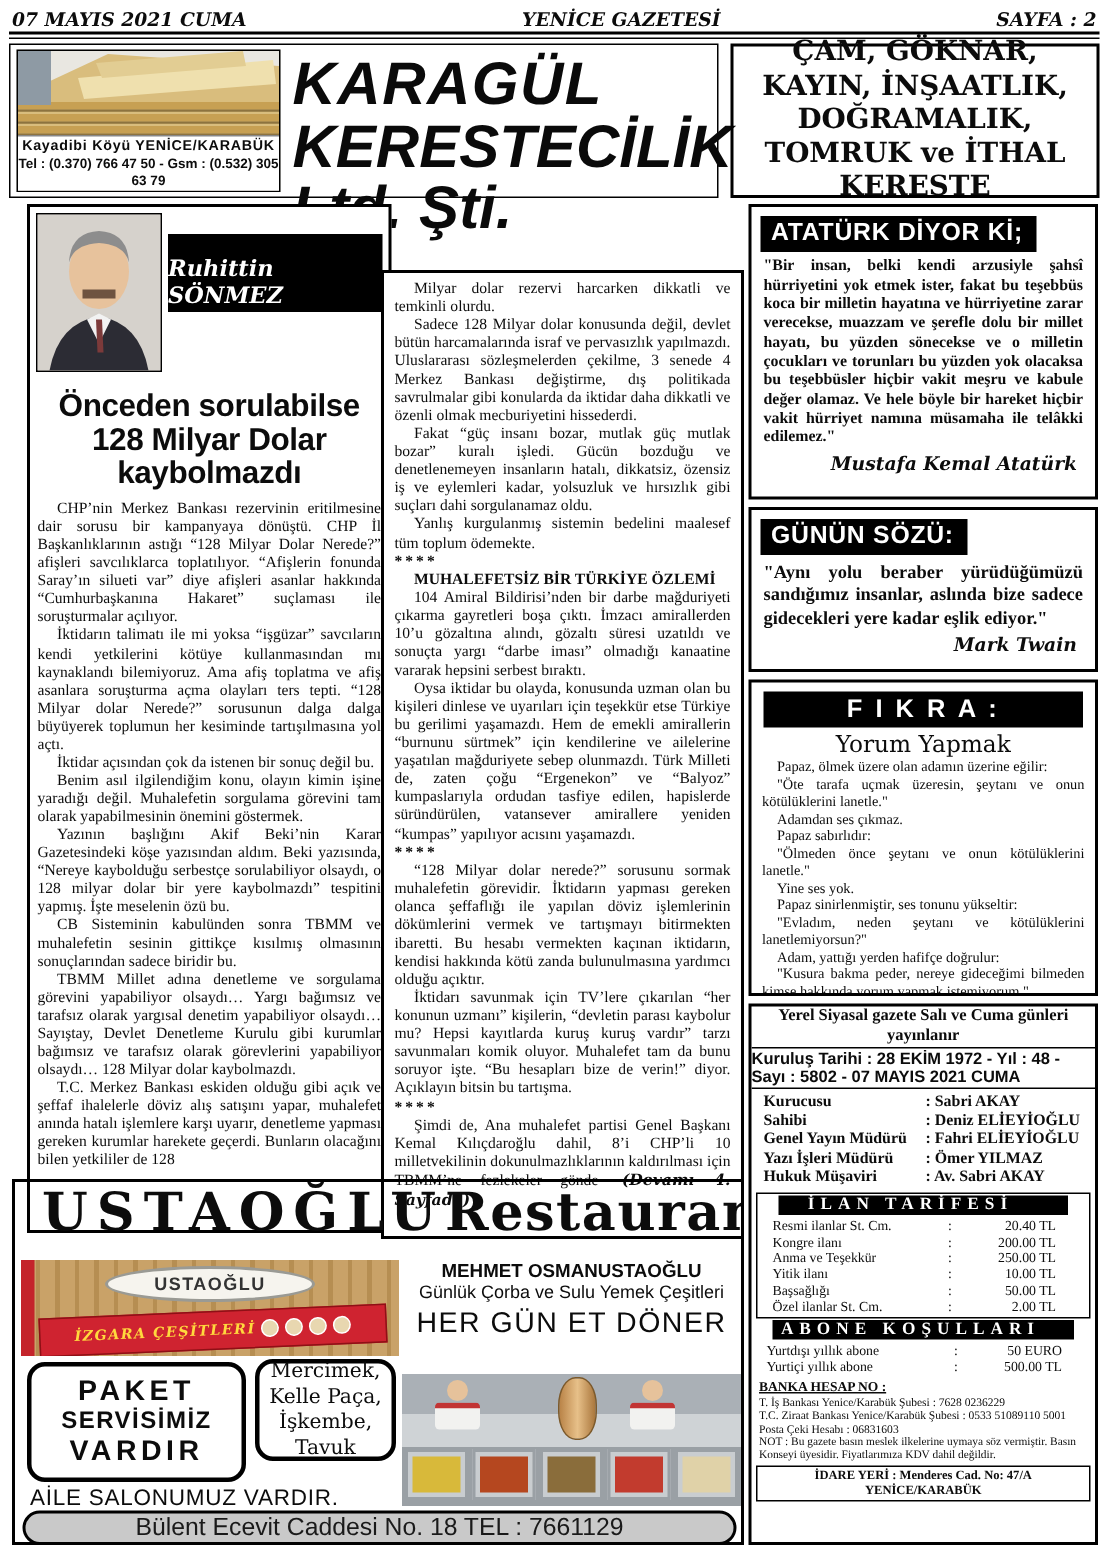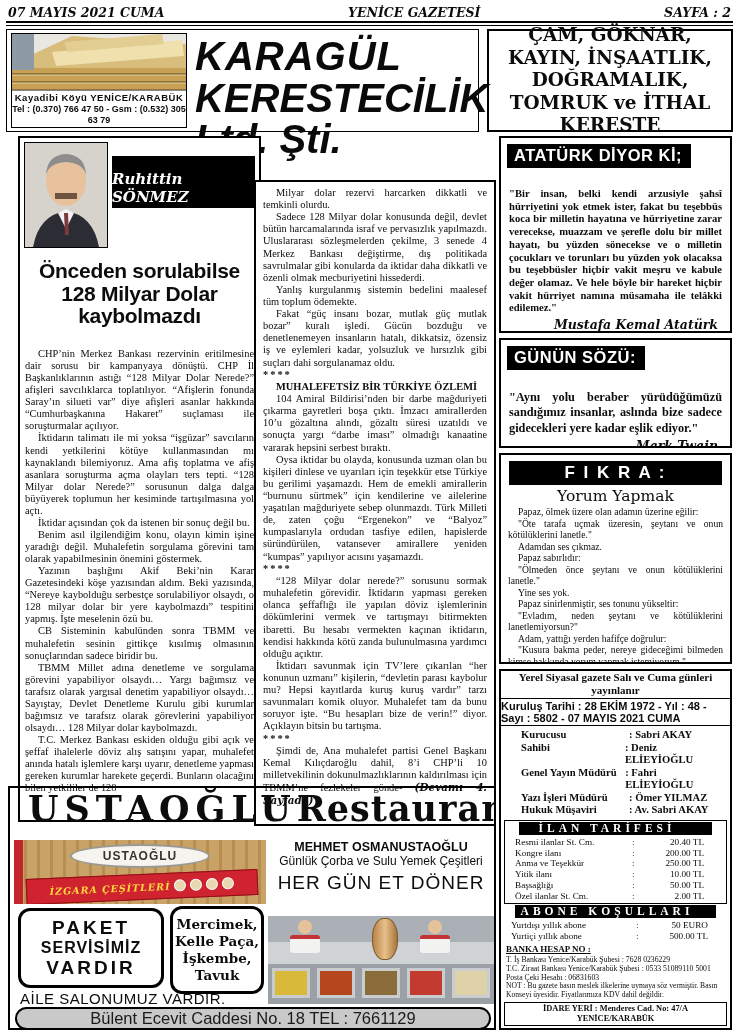--- a/index.html
+++ b/index.html
@@ -36,57 +36,57 @@
   .col-left   { top:136px; left:18px;   width:243px; height:686px; }
   .col-middle { top:136px; left:254px; width:242px; height:646px; padding:5px 5px 0 5px;margin-top:44px; }
 
   .author-row { position:relative; height:110px; margin:4px 4px 0 4px; }
   .author-photo { position:absolute; top:0; left:0; width:84px; height:106px; border:1px solid #000; background:#cfcbc6; }
   .author-banner { position:absolute; top:14px; left:88px; right:0; height:52px; background:#000;
                    display:flex; align-items:flex-end; justify-content:flex-end; }
   .author-banner span { color:#fff; font-family:"DejaVu Serif",serif; font-weight:bold; font-style:italic;
                         font-size:15px; padding:0 5px 2px 0; }
   .headline { text-align:center; font-family:"Liberation Sans",sans-serif; font-weight:bold;
-              font-size:21px; line-height:1.08; margin:8px 2px 20px 2px; letter-spacing:-.3px; }
+              font-size:21px; line-height:1.08; margin:8px 2px 6px 2px; letter-spacing:-.3px; }
   .body-txt { padding:0 5px; font-size:10.4px; line-height:1.16; }
   .body-txt p { text-indent:13px; text-align:justify; }
   .col-middle .body-txt { padding:0 2px; font-size:10.4px; line-height:1.165; }
   .sep { text-align:center; text-indent:0 !important; font-weight:bold; letter-spacing:2px; line-height:1.0; margin:1px 0; }
   .subhead { font-weight:bold; }
   .cont-note { font-family:"DejaVu Serif",serif; font-weight:bold; font-style:italic; }
 
   
   .rail-box { position:absolute; left:499px; width:233px; border:2px solid #000; background:#fff; overflow:hidden; }
   .box-ataturk { top:136px; height:197px; }
   .box-gunun   { top:338px; height:110px; }
   .box-fikra   { top:453px; height:211px; }
   .box-masthead{ top:669px; height:361px; }
 
   .chip { display:inline-block; background:#000; color:#fff; font-family:"Liberation Sans",sans-serif;
-          font-weight:bold; font-size:16.5px; padding:2px 9px 3px 7px; margin:6px 0 20px 6px; letter-spacing:.5px; }
+          font-weight:bold; font-size:16.5px; padding:2px 9px 3px 7px; margin:6px 0 4px 6px; letter-spacing:.5px; }
   .quote { padding:0 8px; font-weight:bold; text-align:justify; }
   .box-ataturk .quote { font-size:10.6px; line-height:1.2; }
   .box-gunun  .quote  { font-size:12.3px; line-height:1.25; }
   .sig { text-align:right; font-family:"DejaVu Serif",serif; font-weight:bold; font-style:italic;
          font-size:12.5px; padding:2px 12px 0 0; }
 
   .fikra-head { display:block; background:#000; color:#fff; text-align:center;
                 font-family:"Liberation Sans",sans-serif; font-weight:bold; font-size:17px;
                 letter-spacing:2px; margin:6px 8px 2px 8px; padding:2px 0; }
   .fikra-title { text-align:center; font-family:"DejaVu Serif",serif; font-size:15.5px; margin-bottom:1px; }
   .fikra-txt { padding:0 7px; font-size:9.6px; line-height:1.2; }
   .fikra-txt p { text-indent:10px; text-align:justify; }
 
   
   .mh-name { text-align:center; font-family:"DejaVu Serif",serif; font-weight:bold; font-style:italic;
              font-size:38px; line-height:1.0; letter-spacing:3px; margin-top:2px; }
   .mh-sub  { text-align:center; font-weight:bold; font-size:11px; line-height:1.15; }
   .mh-found{ text-align:left; font-family:"Liberation Sans",sans-serif; font-weight:bold; font-size:11px;
              border-top:1px solid #000; border-bottom:1px solid #000; margin:2px 0 2px 0; padding:1px 0; }
-  .mh-staff { padding:1px 6px 2px 20px; }
+  .mh-staff { padding:1px 6px 2px 8px; }
   .mh-staff .row { display:flex; font-weight:bold; font-size:10.6px; line-height:1.18; }
   .mh-staff .lab { width:108px; }
   .ilan-box { border:1.5px solid #000; margin:1px 3px; }
   .bar-head { display:block; background:#000; color:#fff; text-align:center; font-weight:bold;
               font-size:11.5px; letter-spacing:4px; margin:1px 14px; padding:0 17px 1px 0; }
   .ilan-rows { padding:1px 8px 2px 10px; font-size:9.2px; line-height:1.17; }
   .ilan-rows .row { display:flex; }
   .ilan-rows .lab { flex:1; }
   .ilan-rows .col { width:14px; }
   .ilan-rows .val { width:72px; text-align:right; padding-right:14px; }
@@ -126,23 +126,23 @@
                    background:linear-gradient(90deg,#b98347,#e7c089,#a9763c); border:1px solid #7c5a2c; }
   .counter-photo .trays { position:absolute; bottom:4px; left:2px; right:2px; height:34px; display:flex; gap:3px; }
   .counter-photo .tray { flex:1; border:2px solid #9aa0a5; background:#c9cdd0; position:relative; }
   .counter-photo .tray i { position:absolute; inset:3px; display:block; }
   .paket { position:absolute; top:120px; left:8px; width:146px; height:80px; border:3px solid #000; border-radius:12px;
            display:flex; flex-direction:column; justify-content:center; text-align:center;
            font-family:"Liberation Sans",sans-serif; font-weight:bold; line-height:1.15; }
   .paket .p1 { font-size:19px; letter-spacing:3px; }
   .paket .p2 { font-size:16px; letter-spacing:1px; }
   .paket .p3 { font-size:19px; letter-spacing:3px; }
-  .menu { position:absolute; top:118px; left:160px; width:94px; height:88px; border:3px solid #000; border-radius:12px;
+  .menu { position:absolute; top:118px; left:160px; width:94px; height:68px; border:3px solid #000; border-radius:12px;
           display:flex; flex-direction:column; justify-content:center; text-align:center;
-          font-family:"DejaVu Serif",serif; font-weight:bold; font-size:13.5px; line-height:1.25; }
+          font-family:"DejaVu Serif",serif; font-weight:normal; font-size:13.5px; line-height:1.25; }
   .aile { position:absolute; top:202px; left:10px; width:248px; font-family:"Liberation Sans",sans-serif;
           font-size:15px; letter-spacing:.5px; }
   .addr-pill { position:absolute; top:219px; left:5px; width:476px; height:23px; background:#c9c9c9;
                border:2px solid #000; border-radius:13px; display:flex; align-items:center; justify-content:center;
                font-family:"Liberation Sans",sans-serif; font-size:16.5px; color:#1a1a1a; }
 </style>
 </head>
 <body>
 
 <div class="page">
@@ -219,22 +219,22 @@
       <p>CB Sisteminin kabulünden sonra TBMM ve muhalefetin sesinin gittikçe kısılmış olmasının sonuçlarından sadece biridir bu.</p>
       <p>TBMM Millet adına denetleme ve sorgulama görevini yapabiliyor olsaydı… Yargı bağımsız ve tarafsız olarak yargısal denetim yapabiliyor olsaydı… Sayıştay, Devlet Denetleme Kurulu gibi kurumlar bağımsız ve tarafsız olarak görevlerini yapabiliyor olsaydı… 128 Milyar dolar kaybolmazdı.</p>
       <p>T.C. Merkez Bankası eskiden olduğu gibi açık ve şeffaf ihalelerle döviz alış satışını yapar, muhalefet anında hatalı işlemlere karşı uyarır, denetleme yapması gereken kurumlar harekete geçerdi. Bunların olacağını bilen yetkililer de 128</p>
     </div>
   </div>
 
   <div class="col-box col-middle">
     <div class="body-txt">
       <p>Milyar dolar rezervi harcarken dikkatli ve temkinli olurdu.</p>
       <p>Sadece 128 Milyar dolar konusunda değil, devlet bütün harcamalarında israf ve pervasızlık yapılmazdı. Uluslararası sözleşmelerden çekilme, 3 senede 4 Merkez Bankası değiştirme, dış politikada savrulmalar gibi konularda da iktidar daha dikkatli ve özenli olmak mecburiyetini hissederdi.</p>
+      <p>Fakat “güç insanı bozar, mutlak güç mutlak bozar” kuralı işledi. Gücün bozduğu ve denetlenemeyen insanların hatalı, dikkatsiz, özensiz iş ve eylemleri kadar, yolsuzluk ve hırsızlık gibi suçları dahi sorgulanamaz oldu.</p>
       <p>Yanlış kurgulanmış sistemin bedelini maalesef tüm toplum ödemekte.</p>
-      <p>Fakat “güç insanı bozar, mutlak güç mutlak bozar” kuralı işledi. Gücün bozduğu ve denetlenemeyen insanların hatalı, dikkatsiz, özensiz iş ve eylemleri kadar, yolsuzluk ve hırsızlık gibi suçları dahi sorgulanamaz oldu.</p>
       <p class="sep">****</p>
       <p class="subhead">MUHALEFETSİZ BİR TÜRKİYE ÖZLEMİ</p>
       <p>104 Amiral Bildirisi’nden bir darbe mağduriyeti çıkarma gayretleri boşa çıktı. İmzacı amirallerden 10’u gözaltına alındı, gözaltı süresi uzatıldı ve sonuçta yargı “darbe iması” olmadığı kanaatine vararak hepsini serbest bıraktı.</p>
       <p>Oysa iktidar bu olayda, konusunda uzman olan bu kişileri dinlese ve uyarıları için teşekkür etse Türkiye bu gerilimi yaşamazdı. Hem de emekli amirallerin “burnunu sürtmek” için kendilerine ve ailelerine yaşatılan mağduriyete sebep olunmazdı. Türk Milleti de, zaten çoğu “Ergenekon” ve “Balyoz” kumpaslarıyla ordudan tasfiye edilen, hapislerde süründürülen, vatansever amirallere yeniden “kumpas” yapılıyor acısını yaşamazdı.</p>
       <p class="sep">****</p>
       <p>“128 Milyar dolar nerede?” sorusunu sormak muhalefetin görevidir. İktidarın yapması gereken olanca şeffaflığı ile yapılan döviz işlemlerinin dökümlerini vermek ve tartışmayı bitirmekten ibaretti. Bu hesabı vermekten kaçınan iktidarın, kendisi hakkında kötü zanda bulunulmasına yardımcı olduğu açıktır.</p>
       <p>İktidarı savunmak için TV’lere çıkarılan “her konunun uzmanı” kişilerin, “devletin parası kaybolur mu? Hepsi kayıtlarda kuruş kuruş vardır” tarzı savunmaları komik oluyor. Muhalefet tam da bunu soruyor işte. “Bu hesapları bize de verin!” diyor. Açıklayın bitsin bu tartışma.</p>
       <p class="sep">****</p>
       <p><span>Şimdi de, Ana muhalefet partisi Genel Başkanı Kemal Kılıçdaroğlu dahil, 8’i CHP’li 10 milletvekilinin dokunulmazlıklarının kaldırılması için TBMM’ne fezlekeler gönde-</span> <span class="cont-note">(Devamı 4. Sayfada)</span></p>
     </div>

